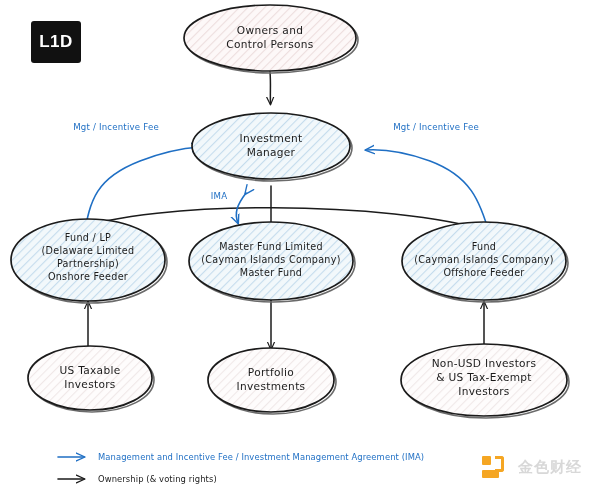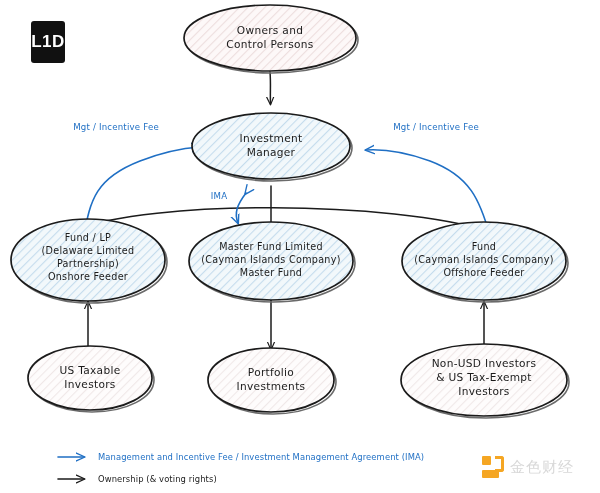--- a/index.html
+++ b/index.html
@@ -45,21 +45,21 @@
   .legend-text.fee {
     fill: #1f6fc4;
   }
   .legend-text.own {
     fill: #1b1b1b;
   }
   .logo-box {
     position: absolute;
     left: 31px;
     top: 21px;
-    width: 34px;
+    width: 50px;
     height: 42px;
     background: #111111;
     border-radius: 3px;
     display: flex;
     align-items: center;
     justify-content: center;
   }
   .logo-box span {
     color: #ffffff;
     font-family: "Liberation Sans", sans-serif;
@@ -102,22 +102,23 @@
     position: absolute;
     left: 0; bottom: 0;
     width: 17px; height: 8px;
     background: #f5a623;
     border-radius: 1px;
   }
   .wm-text {
     color: #d8d8d8;
     font-family: "DejaVu Sans", sans-serif;
     font-size: 15px;
-    font-weight: normal;
+    font-weight: bold;
     letter-spacing: 1px;
+    margin-left: 8px;
   }
 </style>
 </head>
 <body>
 
 <div class="logo-box">
   <span>L1D</span>
 </div>
 
 <svg id="canvas" viewBox="0 0 600 493">

